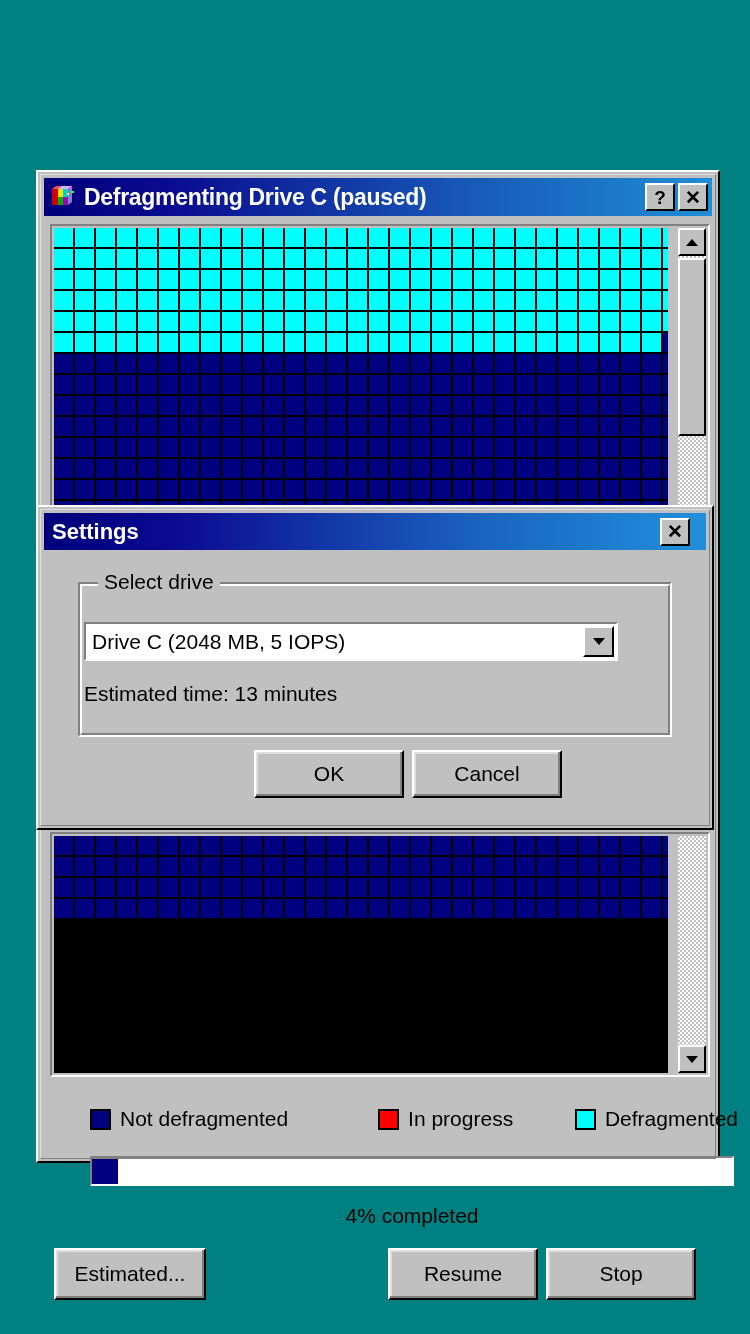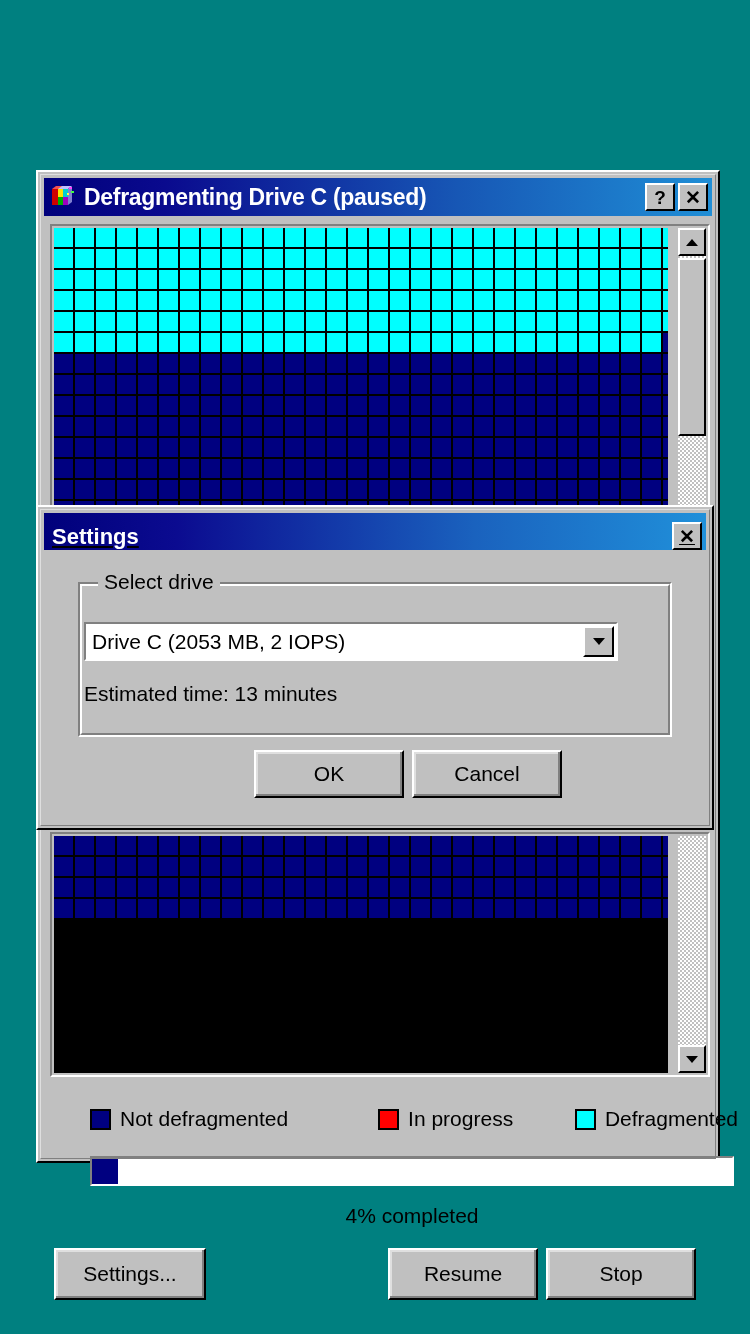--- a/index.html
+++ b/index.html
@@ -252,24 +252,23 @@
     pointer-events: none;
   }
   #settings-titlebar {
     position: absolute;
     left: 6px;
     top: 6px;
     right: 6px;
     height: 37px;
     background: linear-gradient(to right, #00007b 0%, #0b0b90 20%, #1a62be 65%, #2090da 100%);
     display: flex;
-    align-items: flex-end;
-    padding: 0 4px 0 8px;
-    box-sizing: border-box;
-    text-decoration: underline;
+    align-items: center;
+    padding: 0 16px 0 8px;
+    box-sizing: border-box;
   }
   #settings-title-text {
     color: #ffffff;
     font-size: 22px;
     font-weight: bold;
     flex: 1;
     white-space: nowrap;
   }
 
   .groupbox {
@@ -977,38 +976,38 @@
       <span class="legend-swatch" id="sw2" style="background: rgb(0, 255, 255);"></span>
       <span class="legend-label">Defragmented</span>
     </span>
   </div>
 
   <div id="progress-outer">
     <div id="progress-fill" style="width: 4%; background: rgb(0, 0, 128);"></div>
   </div>
   <div id="progress-label">4% completed</div>
 
-  <div class="btn" style="left:16px; top:1076px; width:152px; height:52px;">Settings...</div>
+  <div class="btn" style="left:16px; top:1076px; width:152px; height:52px;">Estimated...</div>
   <div class="btn" style="left:350px; top:1076px; width:150px; height:52px;">Resume</div>
   <div class="btn" style="left:508px; top:1076px; width:150px; height:52px;">Stop</div>
 </div>
 
 <div id="settings-dialog">
   <div id="settings-titlebar">
     <span id="settings-title-text">Settings</span>
     <span class="tb-btn">✕</span>
   </div>
 
   <div class="groupbox" style="left:40px; top:75px; width:594px; height:155px;">
     <span class="groupbox-inner"></span>
     <span class="groupbox-title">Select drive</span>
   </div>
 
   <div class="combo" style="left:46px; top:115px; width:534px; height:39px;">
-    <span class="combo-text">Drive C (2053 MB, 2 IOPS)</span>
+    <span class="combo-text">Drive C (2048 MB, 5 IOPS)</span>
     <span class="combo-arrow-btn">
       <span class="arrow-down"></span>
     </span>
   </div>
 
   <div class="static-text" style="left:46px; top:175px;">Estimated time: 13 minutes</div>
 
   <div class="btn" style="left:374px; top:243px; width:150px; height:48px;">Cancel</div>
   <div class="btn" style="left:216px; top:243px; width:150px; height:48px;">OK</div>
 </div>

